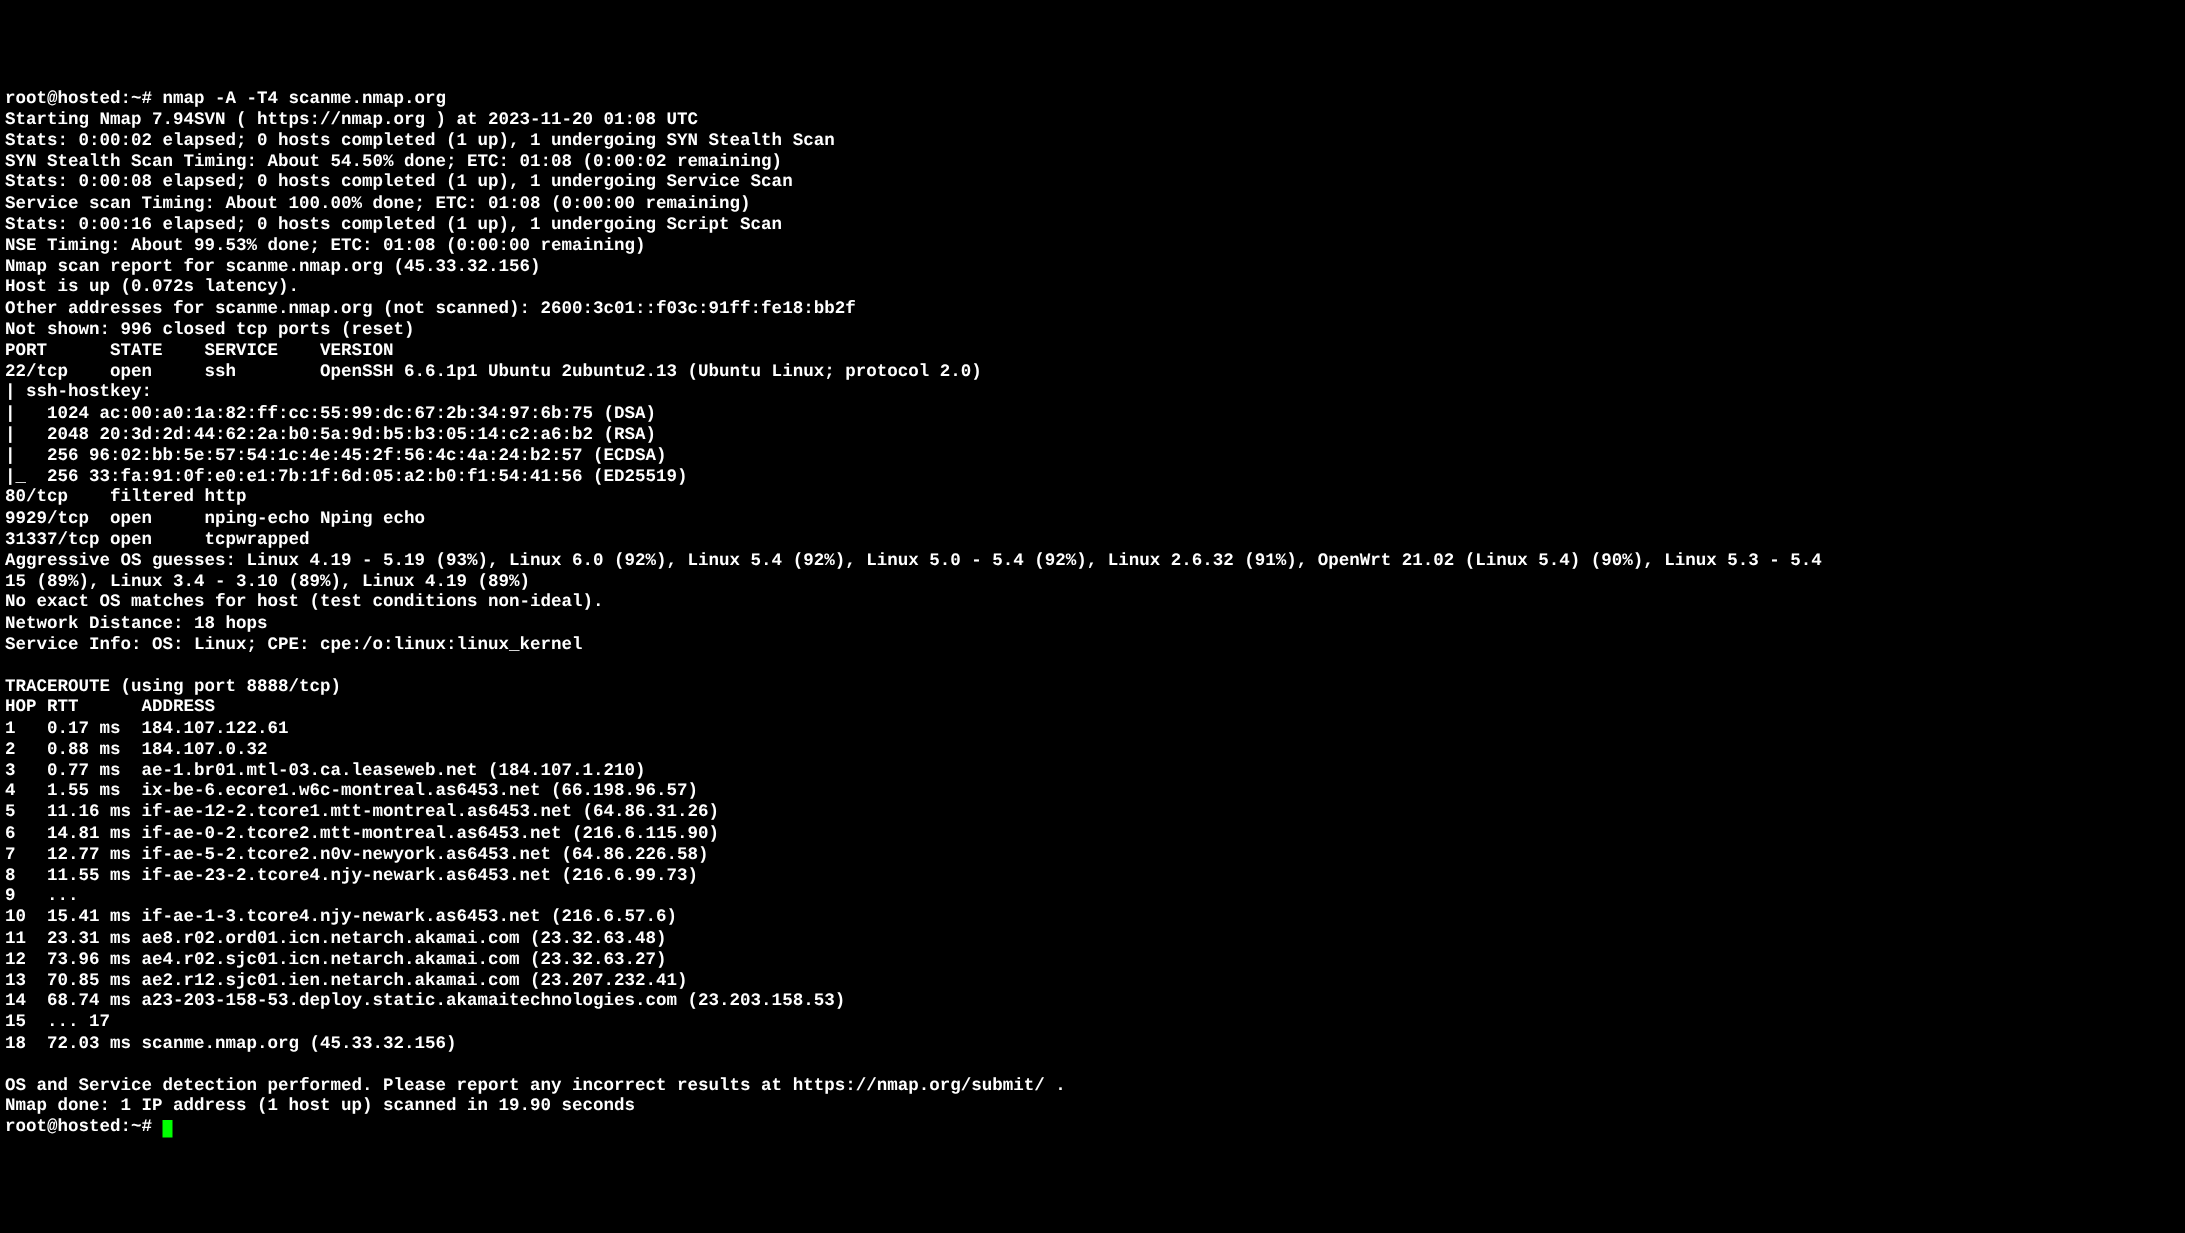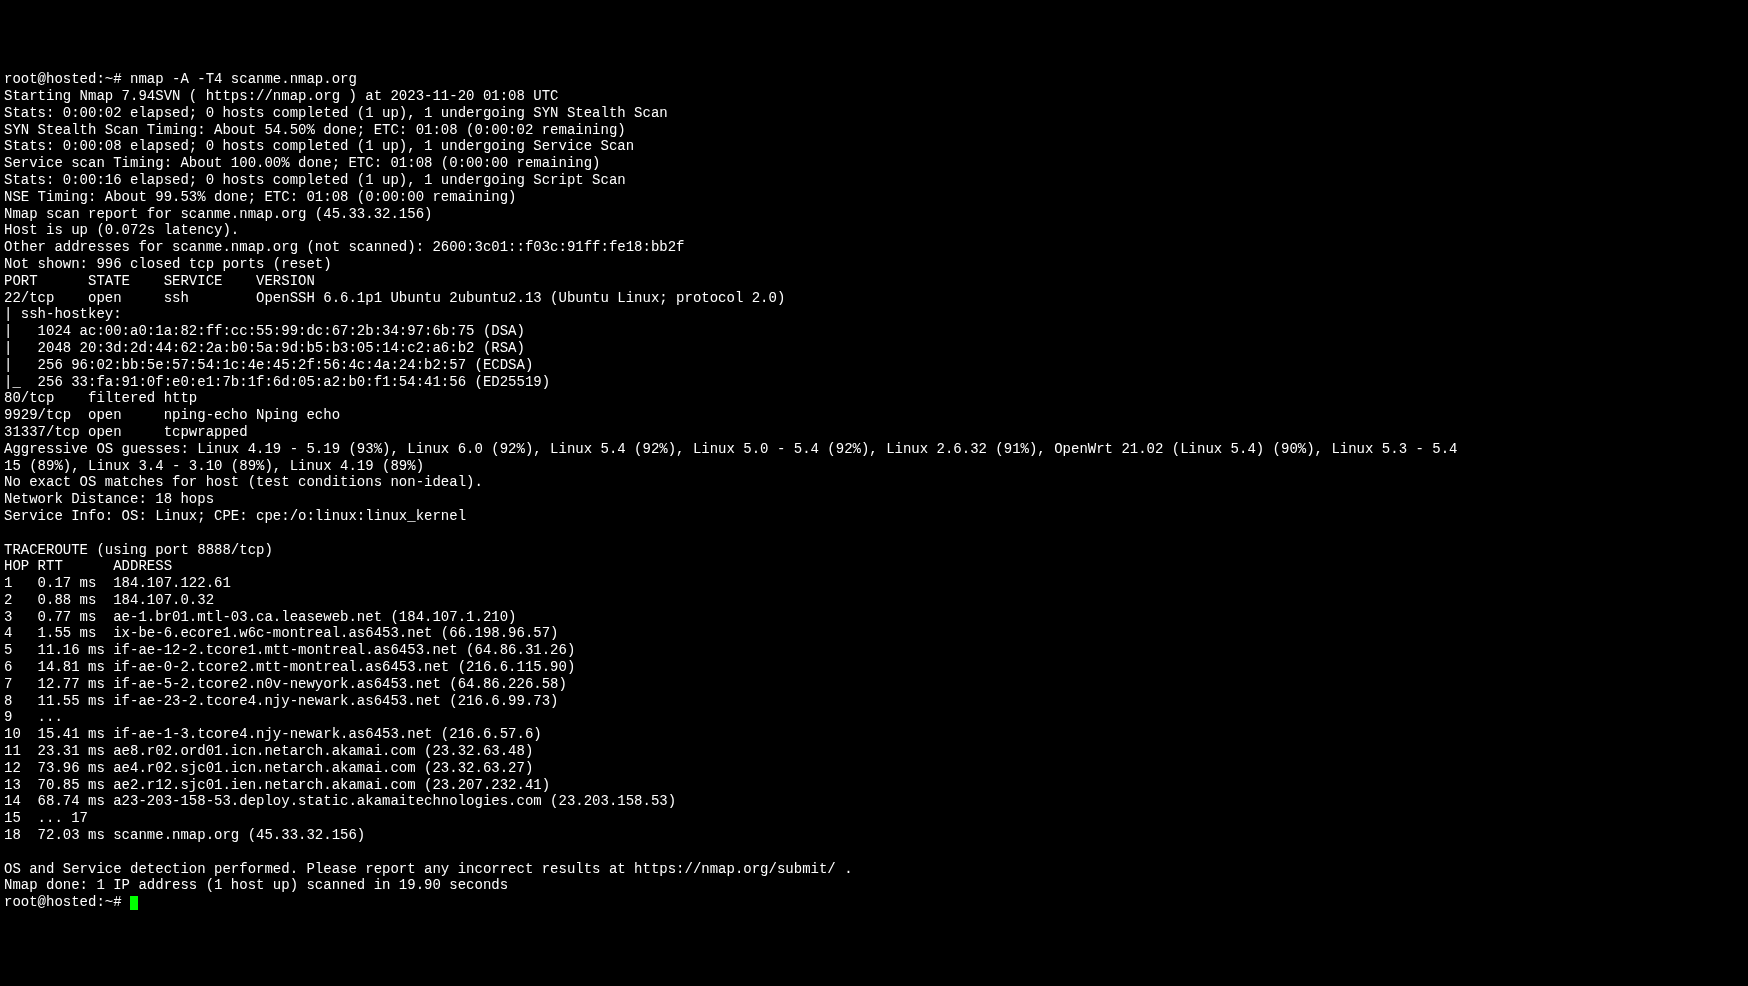--- a/index.html
+++ b/index.html
@@ -6,21 +6,21 @@
   body {
     background: #000;
     color: #fff;
     font-family: "Courier New", Courier, monospace;
     font-size: 14px;
     line-height: 1.2;
     padding: 4px;
     white-space: pre;
     overflow-x: auto;
   }
-  .terminal { white-space: pre; }
+  .terminal { white-space: pre; font-weight: bold; }
   .cursor {
     display: inline-block;
     width: 8px;
     height: 14px;
     background: #00ff00;
     vertical-align: text-bottom;
   }
 </style>
 </head>
 <body>

